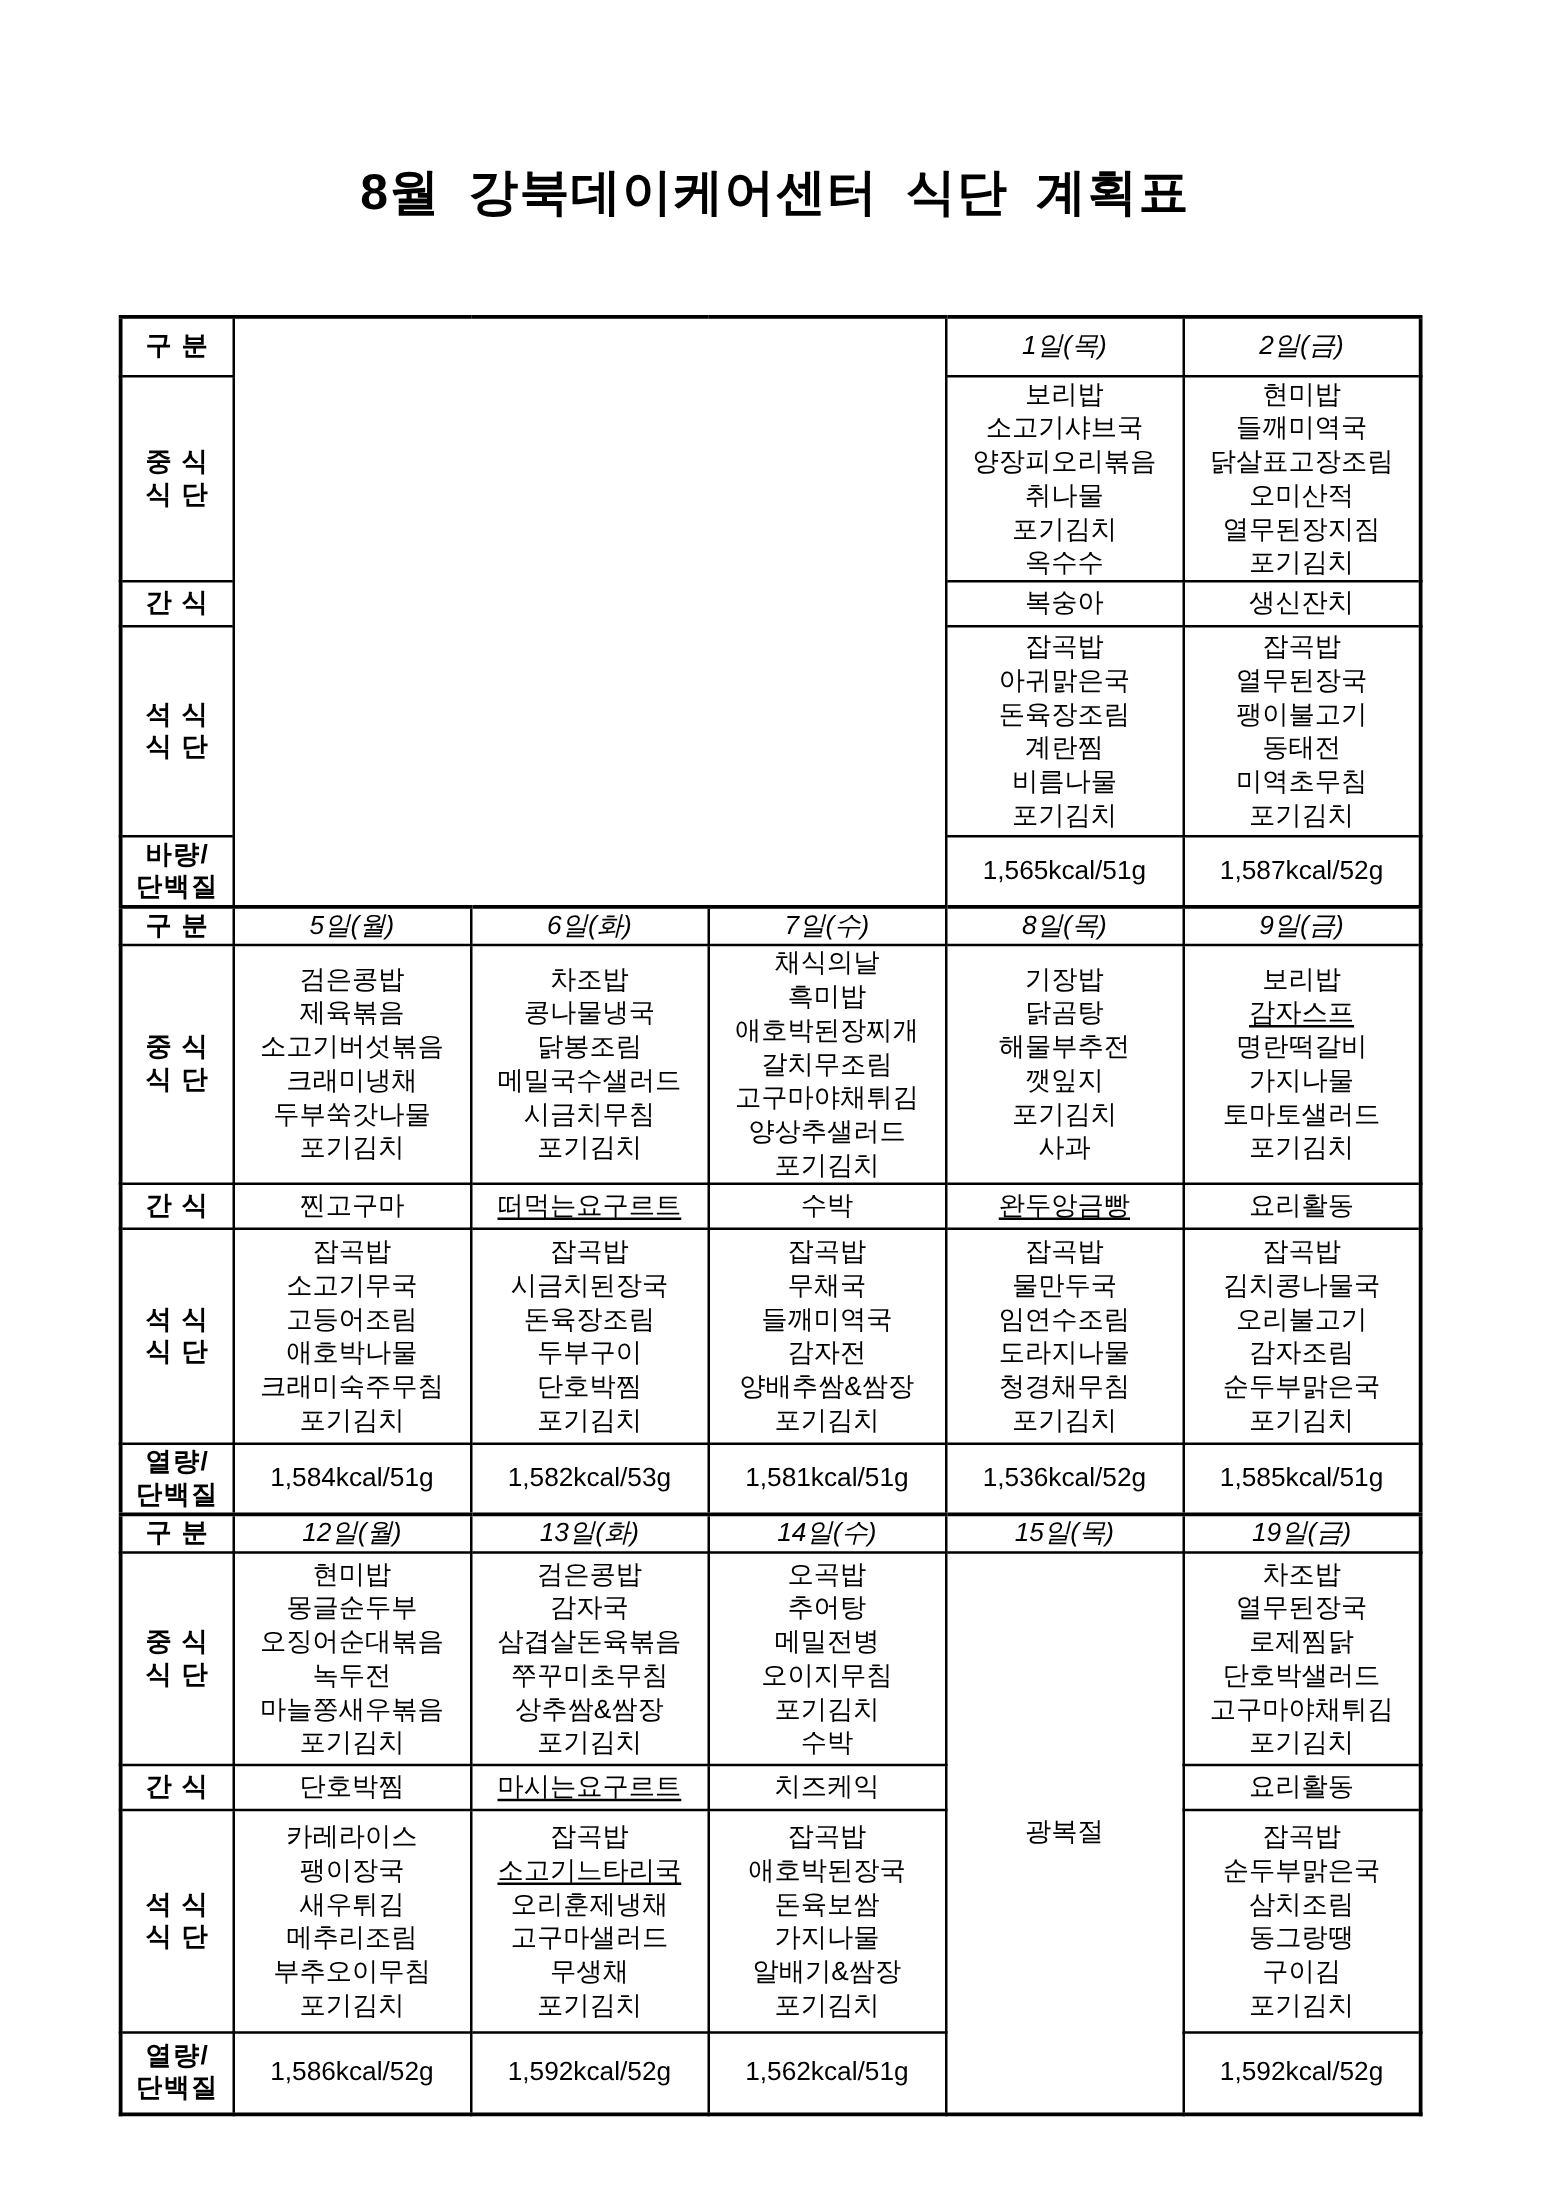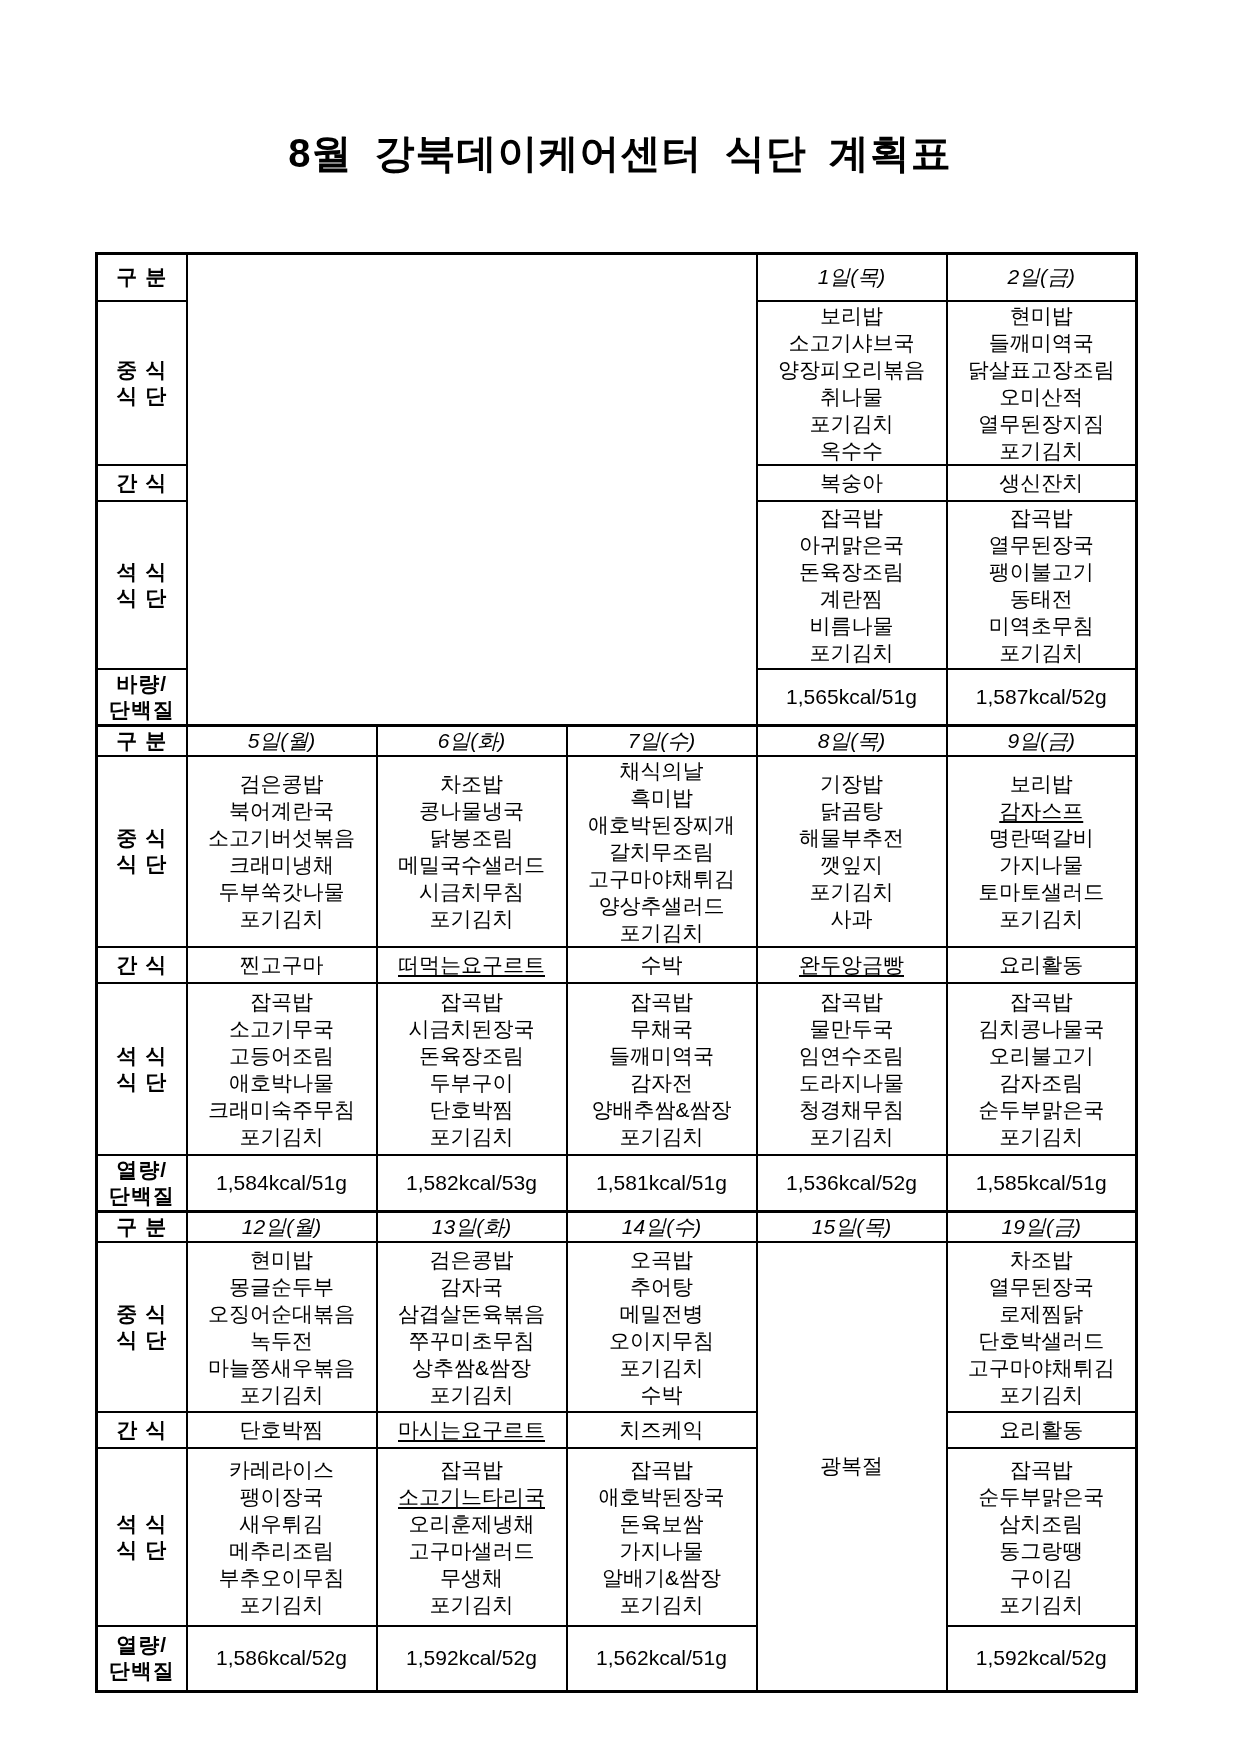--- a/index.html
+++ b/index.html
@@ -140,21 +140,21 @@
         <td class="day">6일(화)</td>
         <td class="day">7일(수)</td>
         <td class="day">8일(목)</td>
         <td class="day">9일(금)</td>
       </tr>
       <tr class="rb2-lunch">
         <td class="lbl">중 식
 식 단</td>
         <td class="menu">
             <div>검은콩밥</div>
-            <div>북어계란국</div>
+            <div>제육볶음</div>
             <div>소고기버섯볶음</div>
             <div>크래미냉채</div>
             <div>두부쑥갓나물</div>
             <div>포기김치</div>
           </td>
         <td class="menu">
             <div>차조밥</div>
             <div>콩나물냉국</div>
             <div>닭봉조림</div>
             <div>메밀국수샐러드</div>

